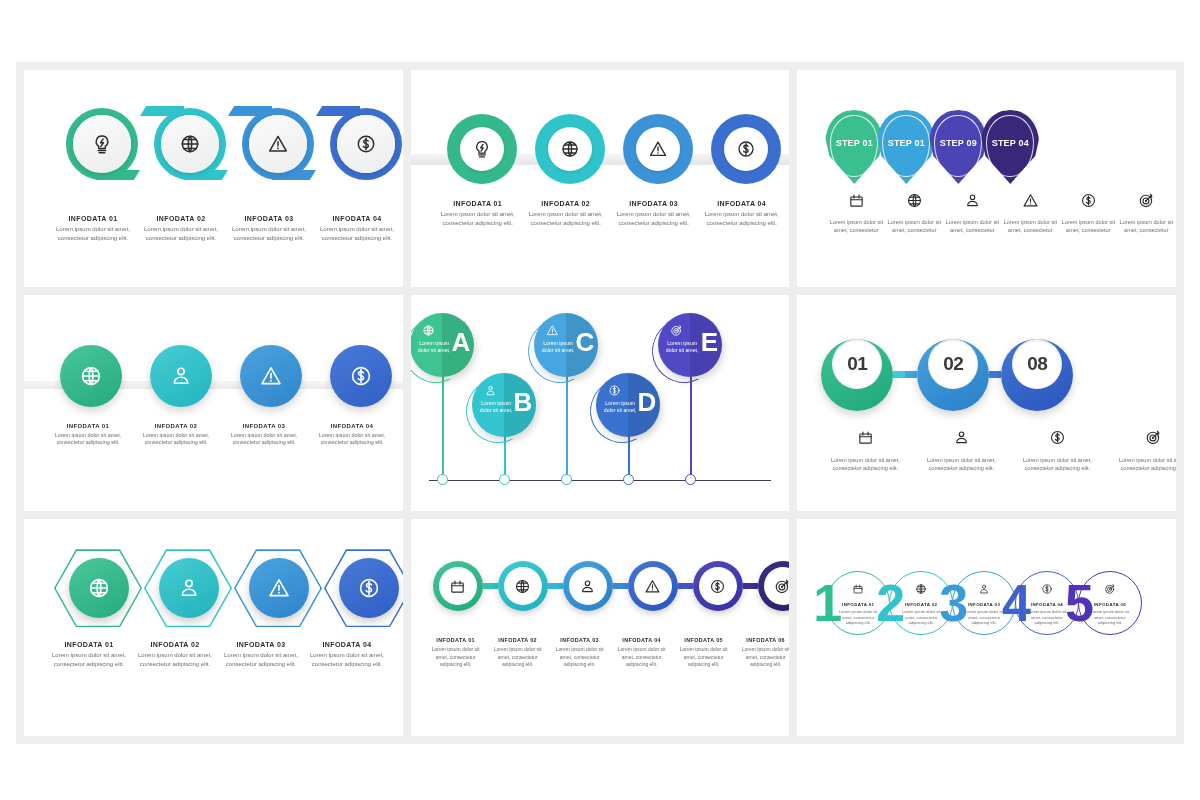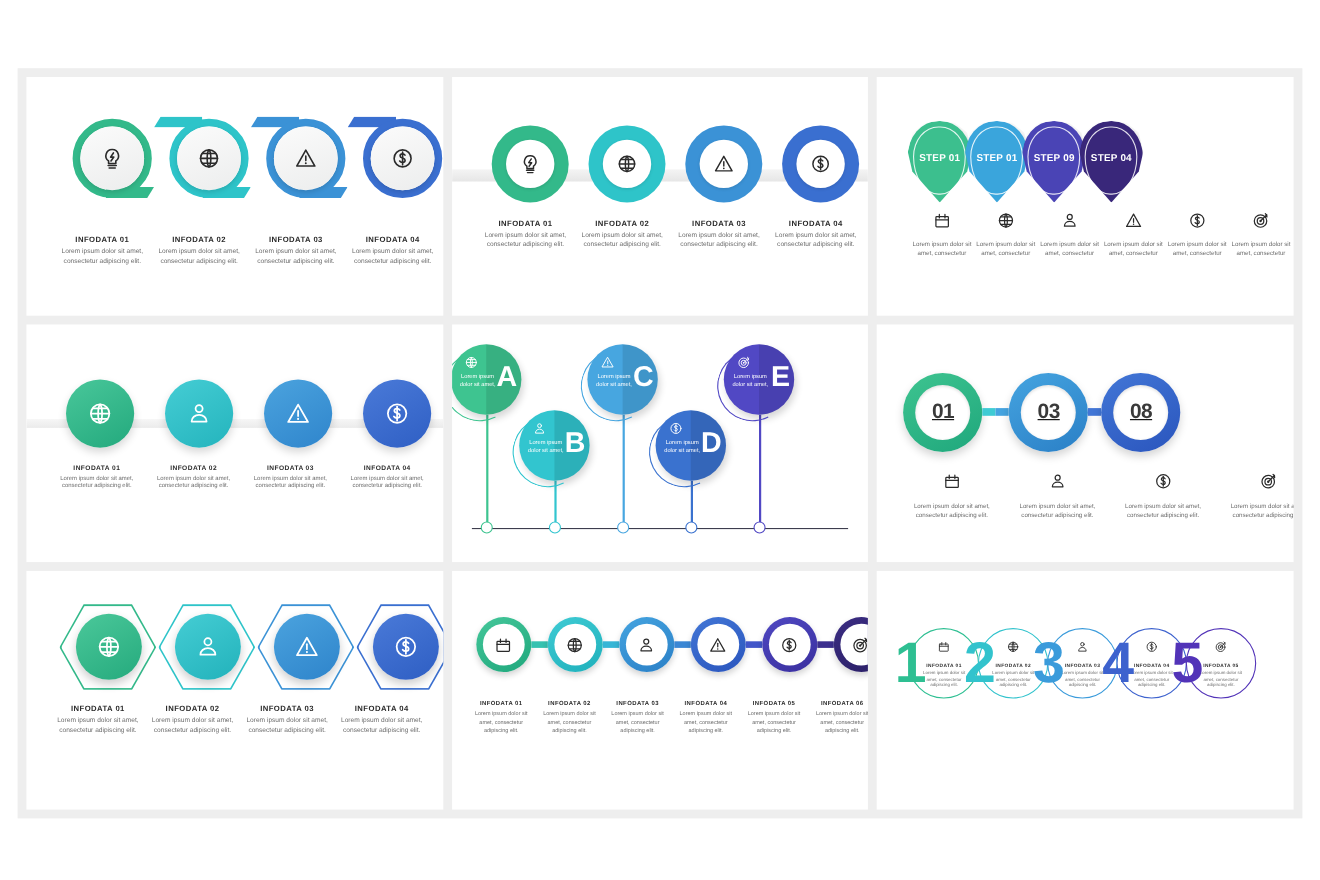--- a/index.html
+++ b/index.html
@@ -142,23 +142,22 @@
   .p5-txt { position:absolute; left: 4px; top: 27px; width: 40px; z-index: 2;
             color:#fff; font-size: 5.2px; line-height: 1.35; text-align:center; }
   .p5-ltr { position:absolute; right: 4px; top: 16px; z-index: 3;
             color:#fff; font-size: 26px; font-weight: 700; line-height: 1; }
 
   
   .p6-row { position: absolute; left: 24px; top: 44px; display: flex; align-items: center; }
   .p6-ring {
     width: 72px; height: 72px; border-radius: 50%;
     background: linear-gradient(150deg,var(--c1),var(--c2));
-    display: flex; align-items: center; justify-content: center;
+    display: flex; justify-content: center;
     box-shadow: 0 4px 8px rgba(0,0,0,.17);
-    text-decoration: underline;
   }
   .p6-hole { width: 50px; height: 50px; border-radius: 50%; background: #fff;
              display:flex; align-items:center; justify-content:center;
              box-shadow: inset 0 1px 3px rgba(0,0,0,.14); }
   .p6-num { font-size: 19px; font-weight: 700; color: #3a3a3a; letter-spacing: -.5px; }
   .p6-link { width: 12px; height: 7px; background: var(--c); }
   .p6-caps { position: absolute; left: 20px; top: 134px; display: flex; }
   .p6-col { width: 96px; display:flex; flex-direction:column; align-items:center; }
   .p6-col .cap-body { font-size: 5.6px; width: 84px; }
   .p6-ico { margin-bottom: 6px; }
@@ -546,21 +545,21 @@
         <div class="p6-row" id="p6row">
             <div class="p6-ring" style="--c1:#3ec490;--c2:#1fa77c">
             <div class="p6-hole">
               <span class="p6-num">01</span>
             </div>
             </div>
             <div class="p6-link" style="--c:#3fcbd4"></div>
             <div class="p6-link" style="--c:#45a4e0"></div>
             <div class="p6-ring" style="--c1:#45a4e0;--c2:#2a7fc6">
             <div class="p6-hole">
-              <span class="p6-num">03</span>
+              <span class="p6-num">02</span>
             </div>
             </div>
             <div class="p6-link" style="--c:#4276d6"></div>
             <div class="p6-ring" style="--c1:#4276d6;--c2:#2a55bd">
             <div class="p6-hole">
               <span class="p6-num">08</span>
             </div>
             </div>
           </div>
         <div class="p6-caps" id="p6caps">

